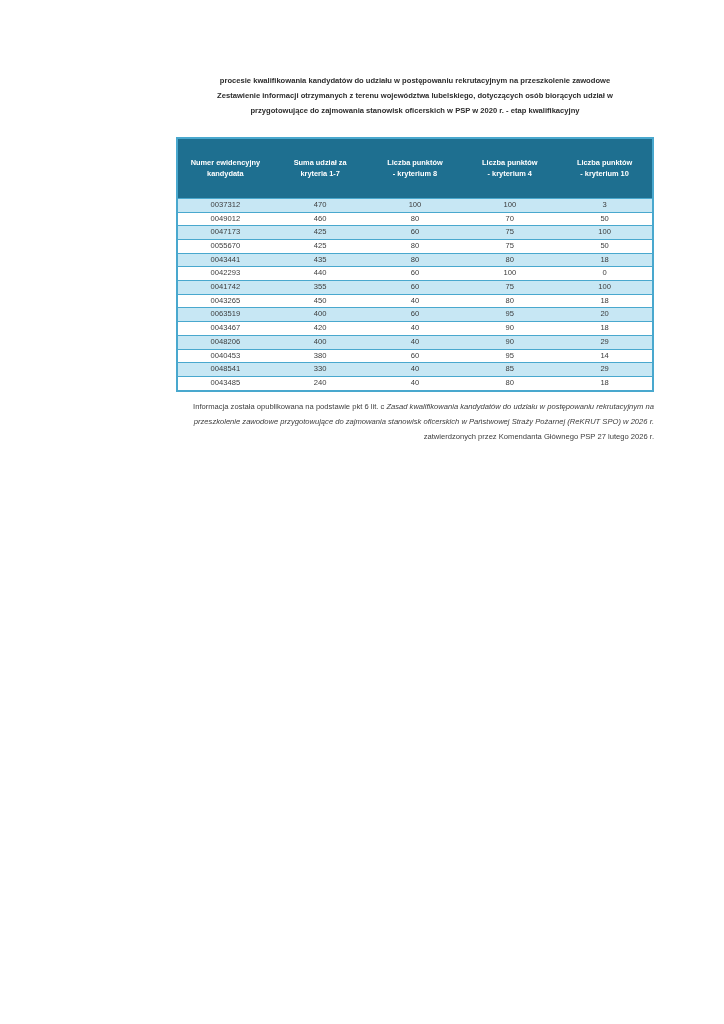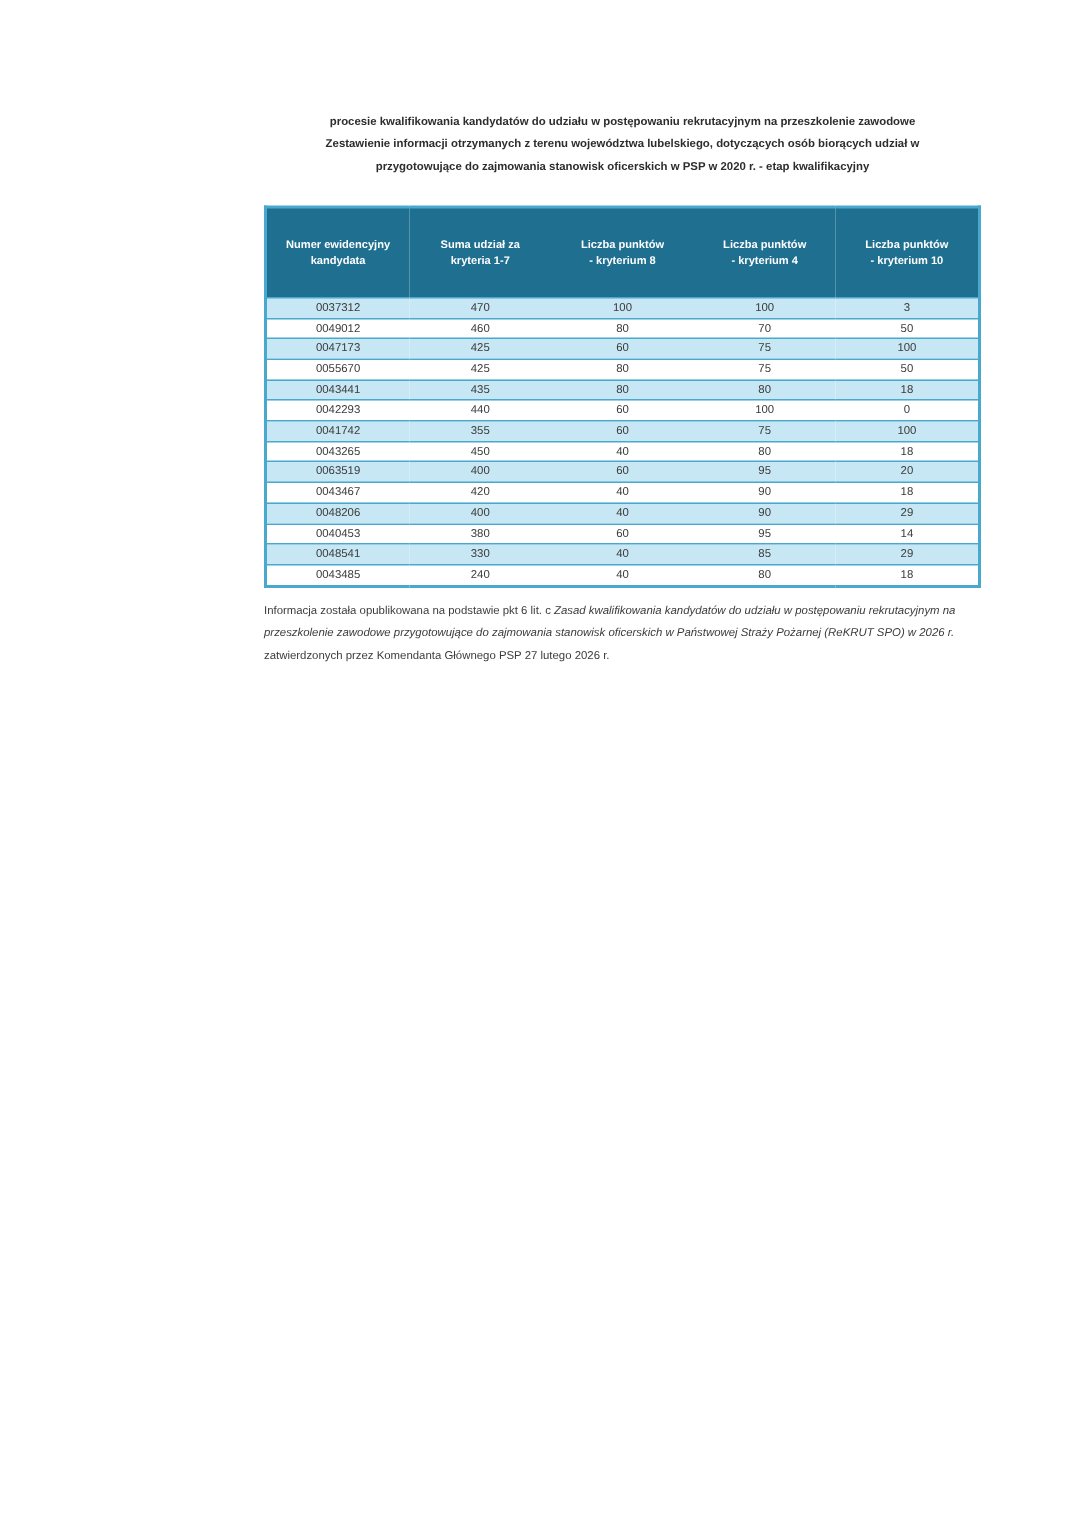--- a/index.html
+++ b/index.html
@@ -57,21 +57,21 @@
     line-height:12.7px;
     border-top:1px solid var(--table-border);
   }
   table.results tbody tr:nth-child(odd){background:var(--row-alt-bg);}
   table.results tbody tr:nth-child(even){background:var(--row-bg);}
   .footnote{
     margin:7px 0 0 0;
     font-size:7.6px;
     line-height:15px;
     color:var(--body-text);
-    text-align:left;
+    text-align:right;
   }
   .footnote i{font-style:italic;}
 </style>
 </head>
 <body>
 
 <div class="page">
   <div class="content">
 
     <div class="doc-title">

